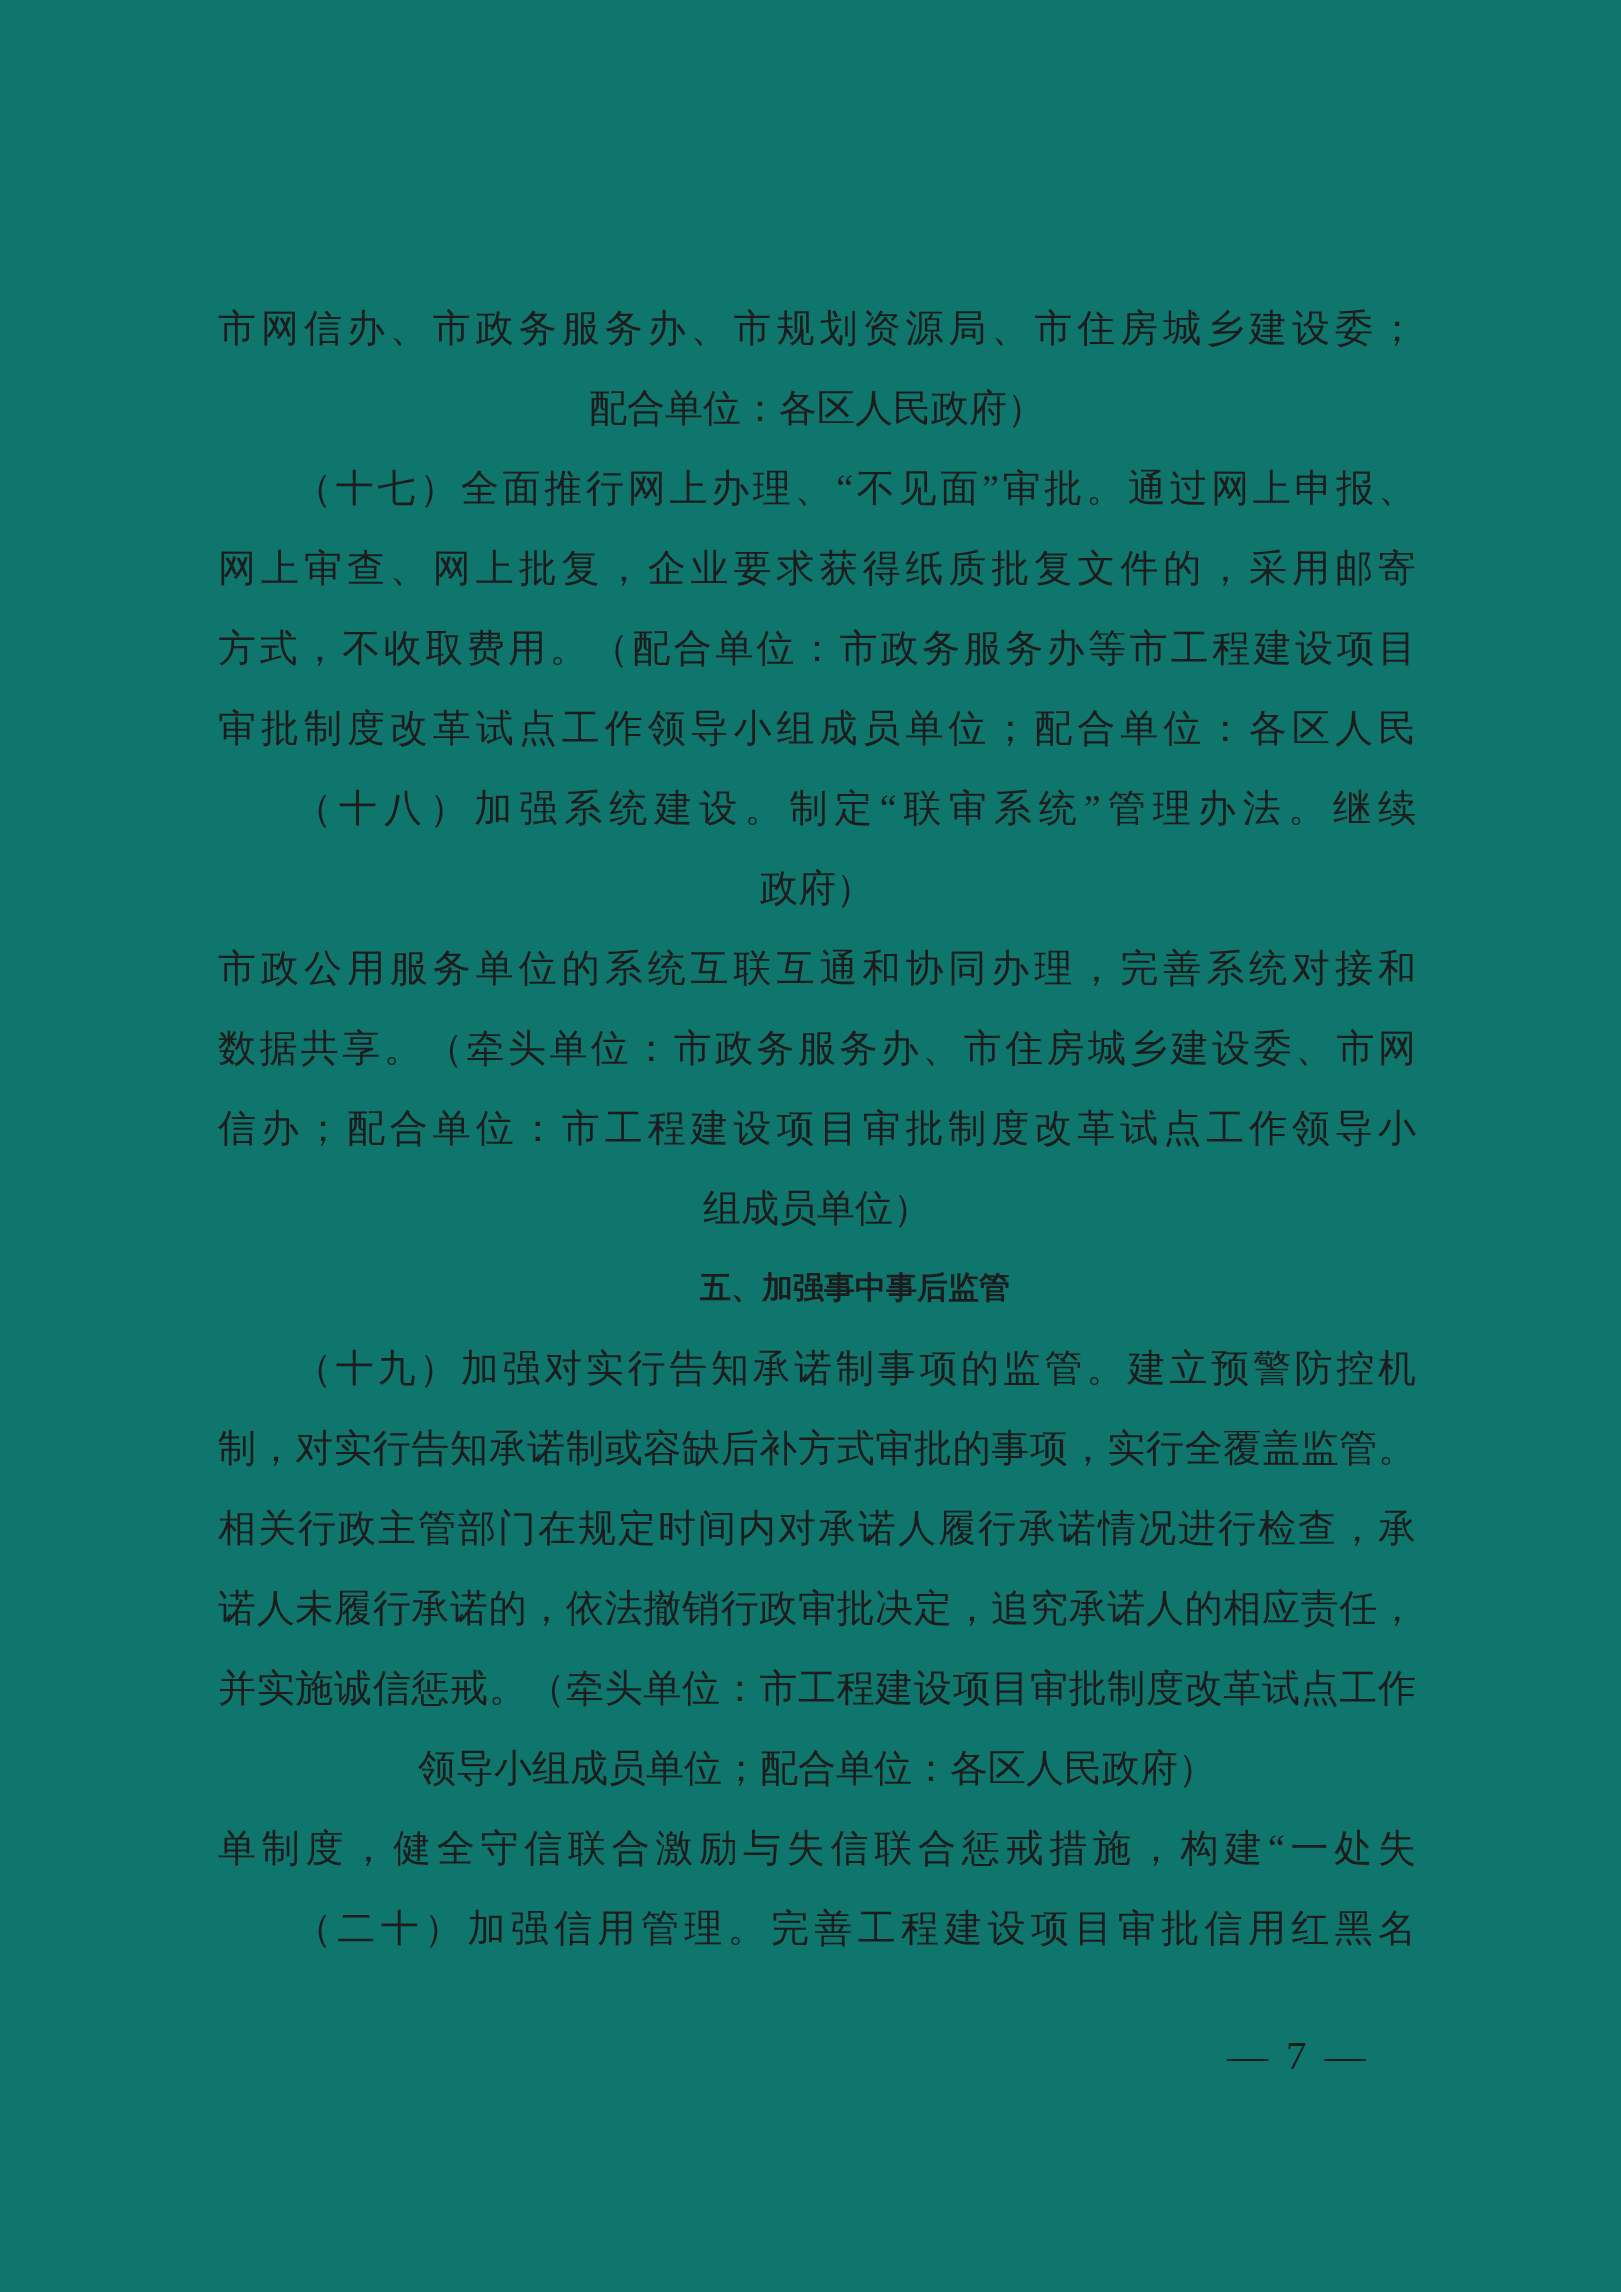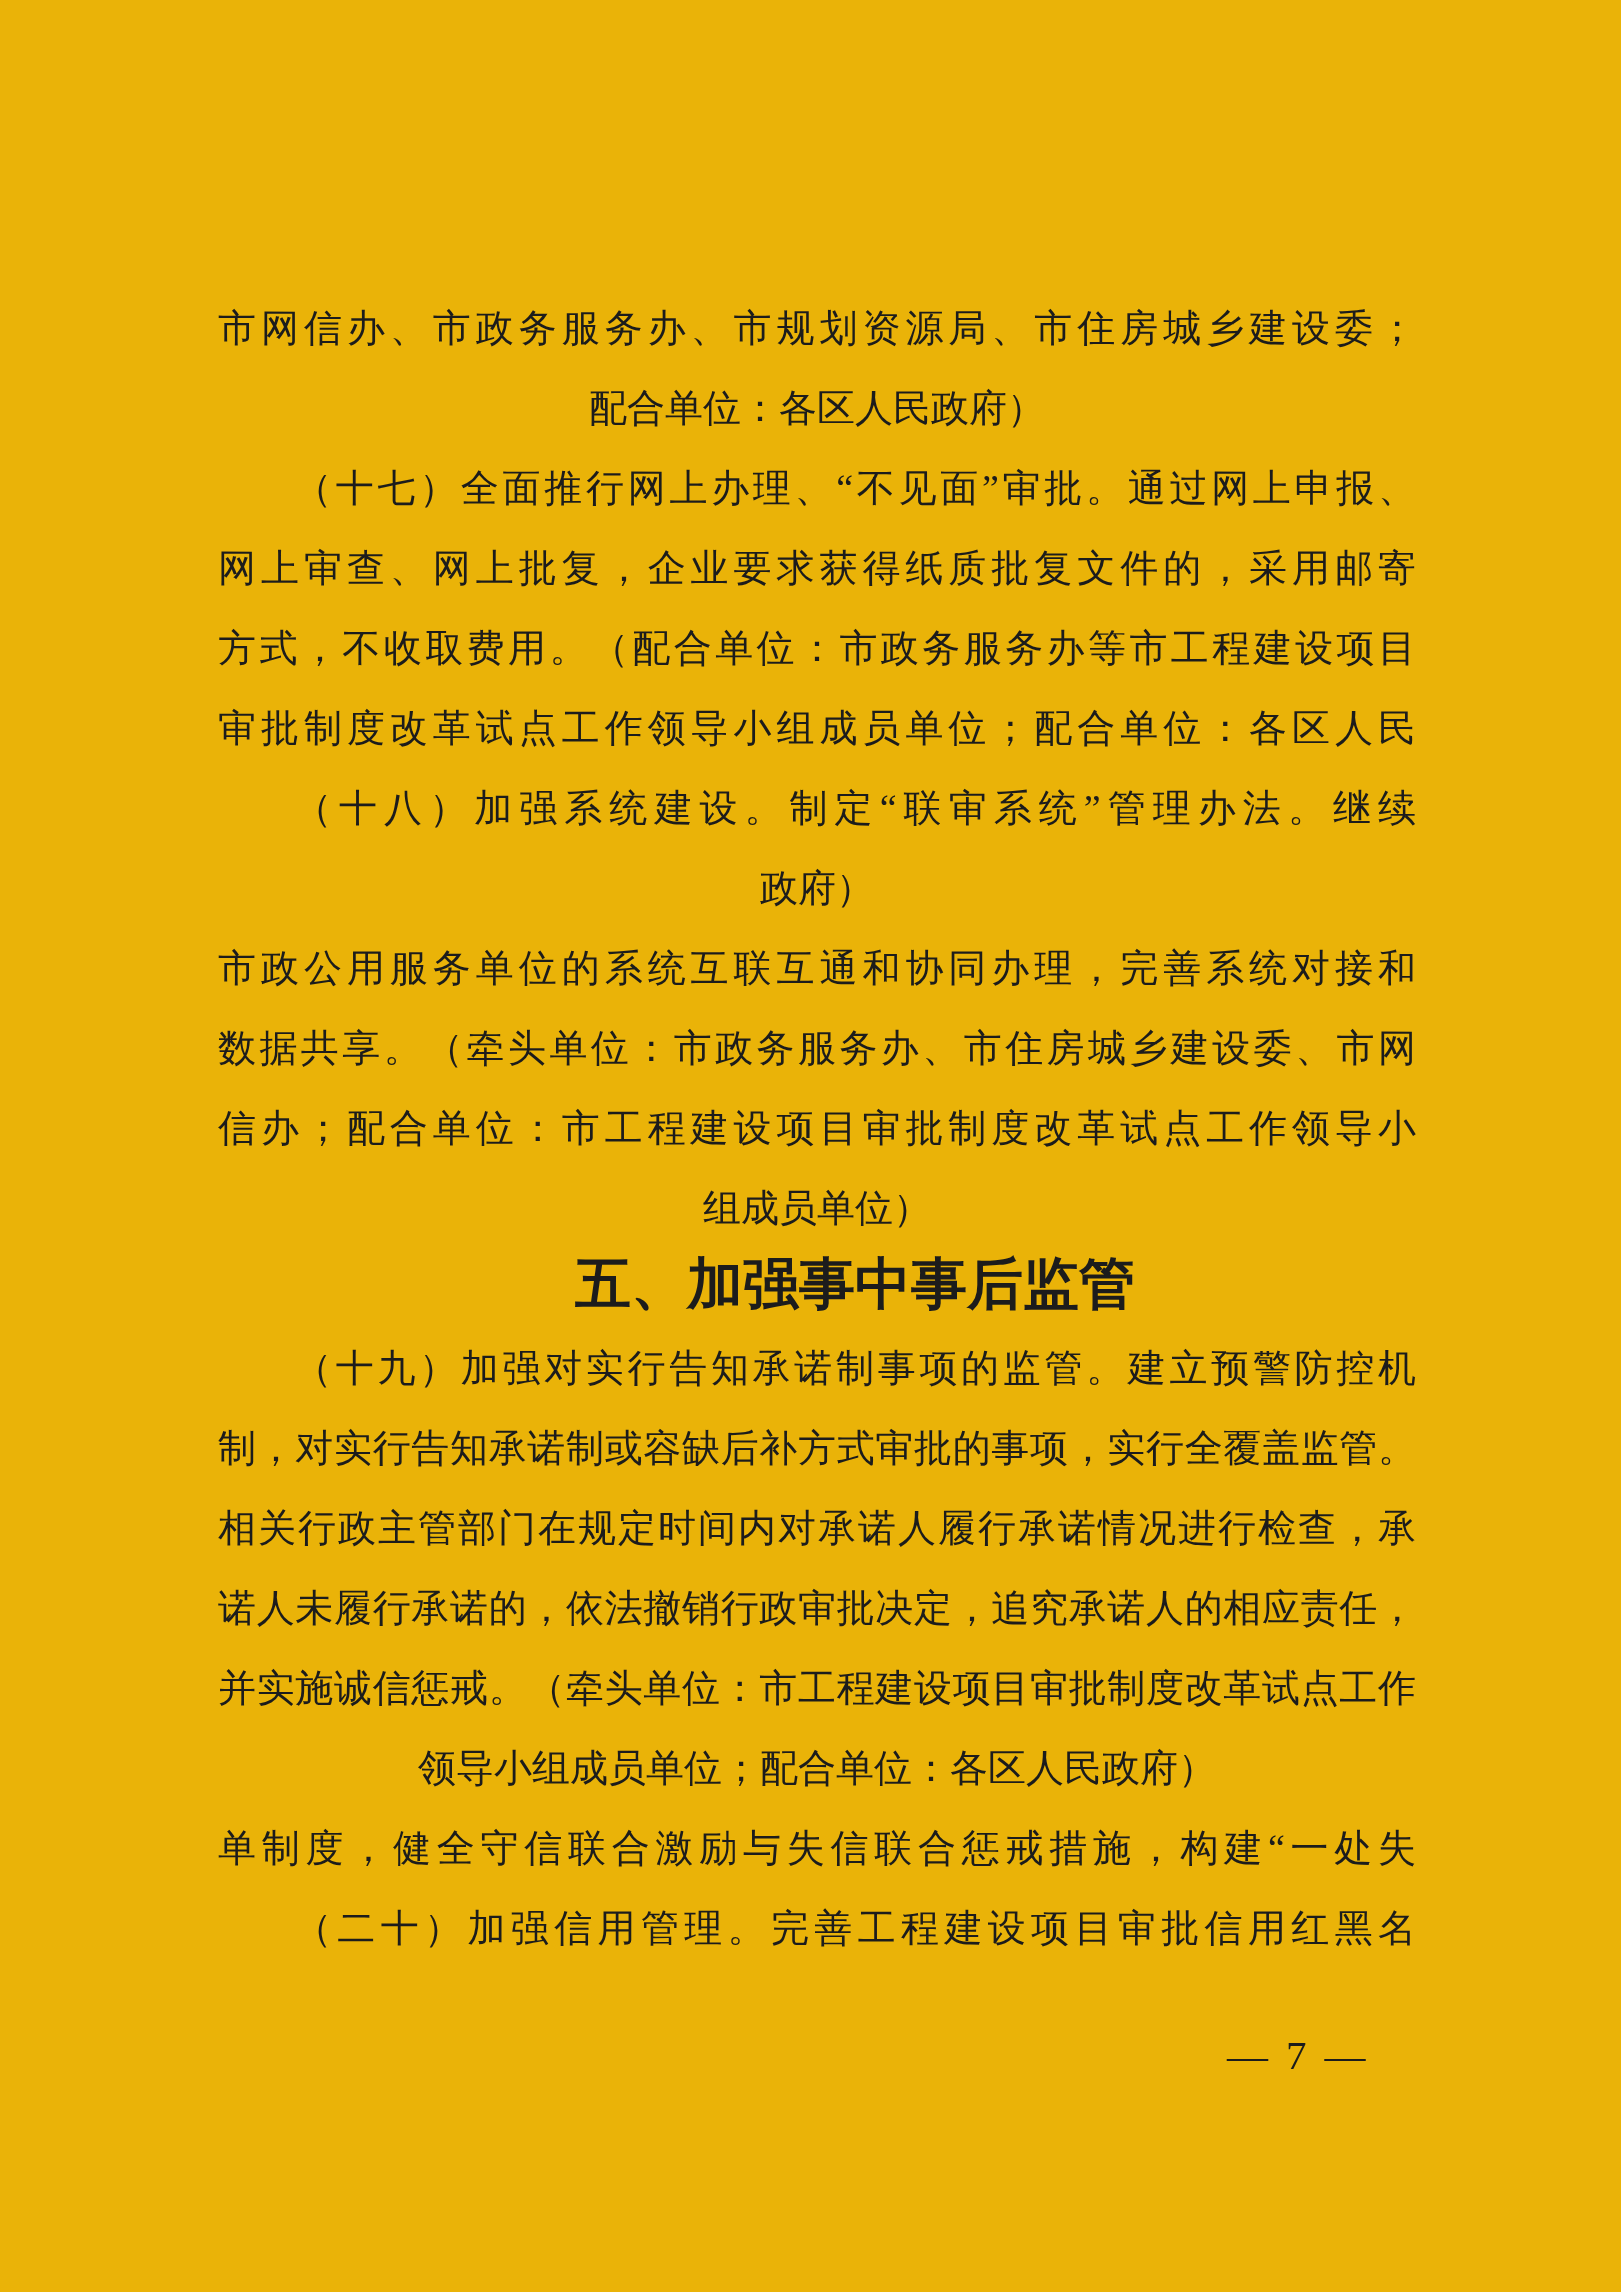--- a/index.html
+++ b/index.html
@@ -4,21 +4,21 @@
 <style>
   html, body {
     margin: 0;
     padding: 0;
     background: #ffffff;
   }
   .page {
     position: relative;
     width: 1621px;
     height: 2293px;
-    background: #eab308;
+    background: #0f766e;
     overflow: hidden;
     font-family: "Liberation Serif", "DejaVu Serif", serif;
     color: #1c1c1c;
   }
   .doc-body {
     position: absolute;
     left: 218px;
     top: 288px;
     width: 1198px;
   }
@@ -31,23 +31,23 @@
   }
   .line.justify {
     white-space: normal;
     text-align: justify;
     text-align-last: justify;
   }
   .line.indent {
     text-indent: 76px;
   }
   .line.heading {
-    font-family: Liberation Mono, monospace;
+    font-family: Liberation Sans, sans-serif;
     font-weight: 700;
-    font-size: 56px;
+    font-size: 31px;
   }
   .page-number {
     position: absolute;
     left: 1227px;
     top: 2031px;
     font-size: 41px;
     line-height: 49px;
     letter-spacing: 3.9px;
     color: #1c1c1c;
     white-space: nowrap;

